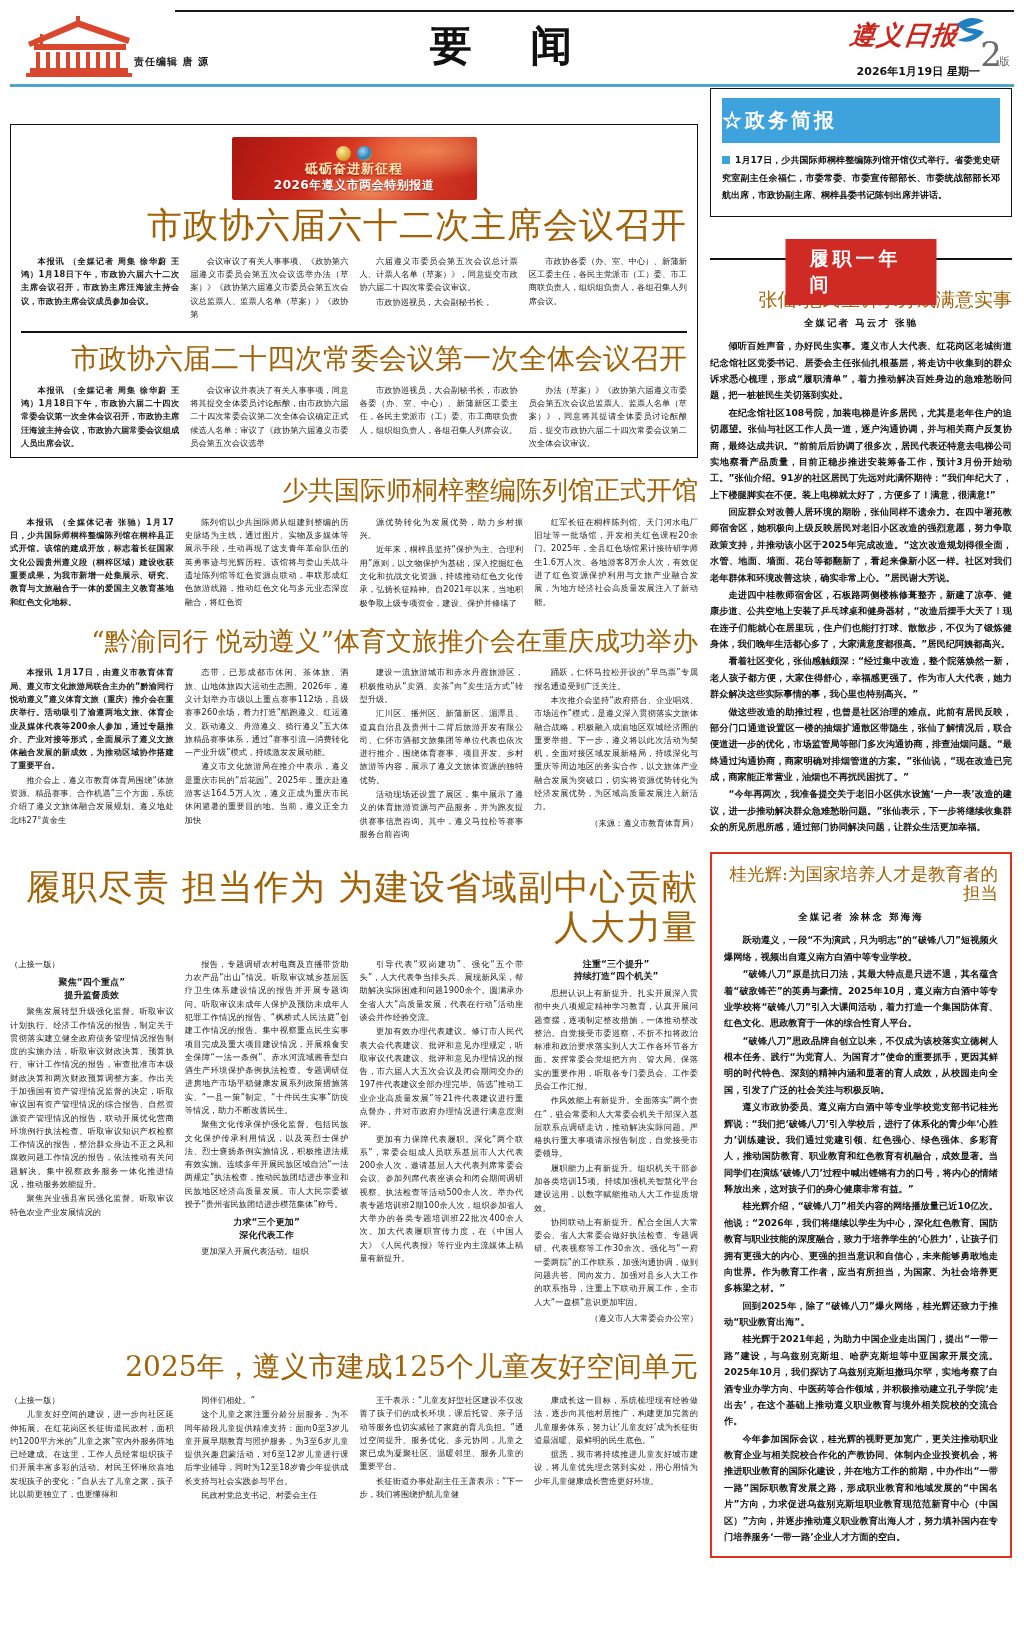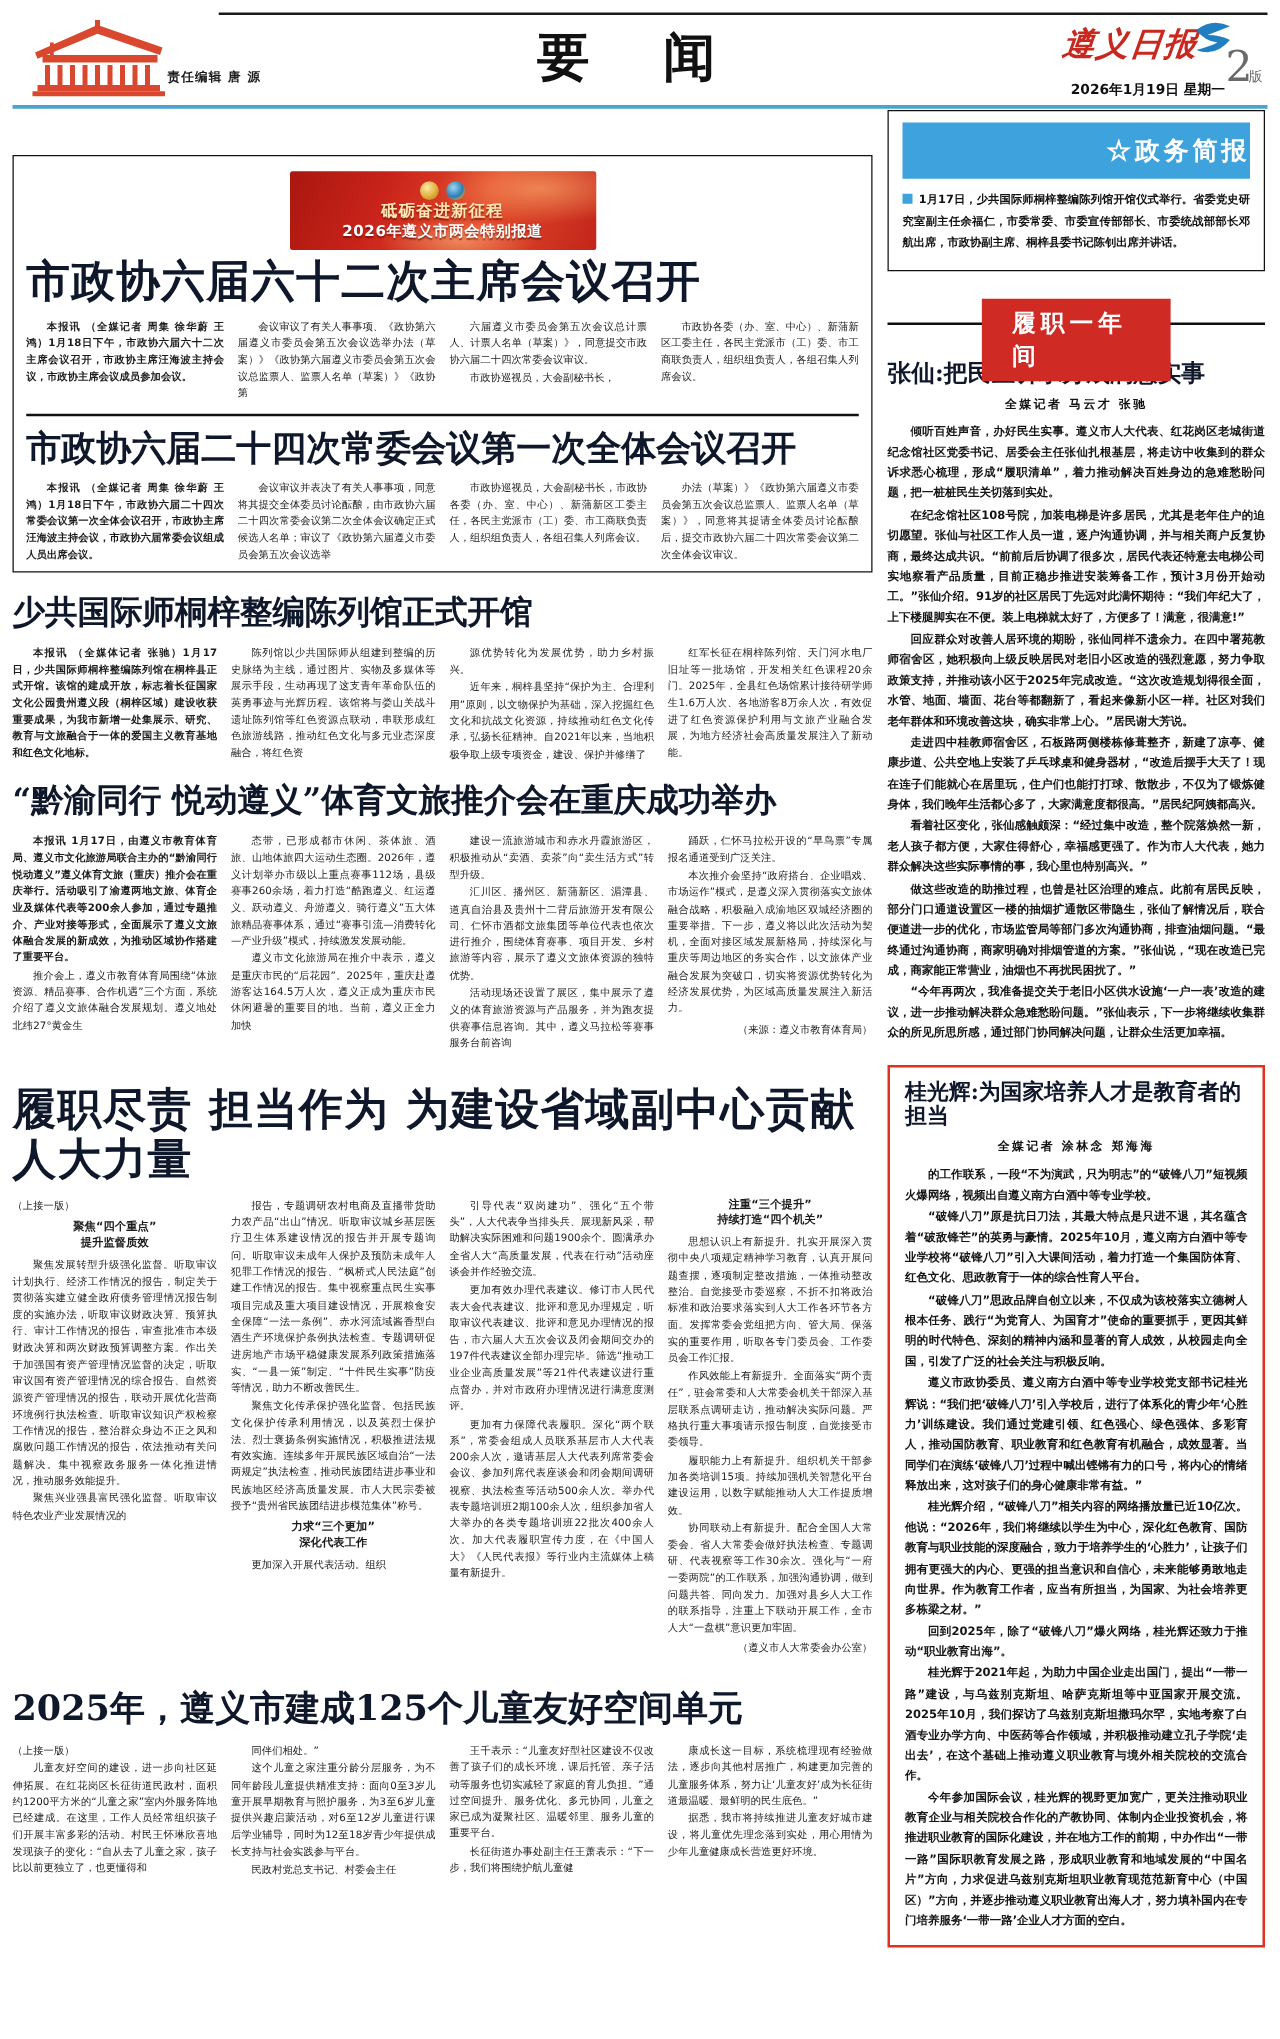--- a/index.html
+++ b/index.html
@@ -25,22 +25,22 @@
     transform:skewX(-6deg);}
   .mh-swirl{position:absolute;right:22px;top:-2px;width:34px;height:32px;}
   .mh-pageno{position:absolute;right:8px;top:16px;font-size:34px;color:#6a6a6a;
     font-family:"DejaVu Serif",serif;}
   .mh-pagesuffix{position:absolute;right:0px;top:36px;font-size:11px;color:#6a6a6a;}
   .mh-date{position:absolute;right:30px;top:46px;font-size:11px;font-weight:bold;
     font-family:"DejaVu Sans","Liberation Sans",sans-serif;color:#111;white-space:nowrap;}
   .mh-blueline{position:absolute;left:0;right:0;top:84px;height:3px;background:#4ba3cf;}
 
   
-  .hl{font-weight:bold;font-family:"DejaVu Serif","Liberation Serif",serif;
-      text-align:left;color:#0f172a;line-height:1.14;}
+  .hl{font-weight:normal;font-family:"DejaVu Serif","Liberation Serif",serif;
+      text-align:right;color:#a16207;line-height:1.14;}
   .hl-xl{font-size:35px;letter-spacing:1px;}
   .hl-lg{font-size:28px;letter-spacing:0px;}
   .hl-md{font-size:26px;letter-spacing:0px;}
   .hl-sm{font-size:19px;letter-spacing:0px;}
 
   .cols{display:flex;gap:11px;}
   .cols > .col{flex:1;min-width:0;}
   .bodytext{font-size:8.2px;line-height:1.62;text-align:justify;
     font-family:"DejaVu Sans","Liberation Sans",sans-serif;color:#1b1b1b;
     letter-spacing:0.1px;}
@@ -74,21 +74,21 @@
     font-size:13px;font-weight:bold;color:#ffe7b4;letter-spacing:1px;
     font-family:"DejaVu Sans","Liberation Sans",sans-serif;
     text-shadow:0 1px 1px rgba(90,10,0,.6);}
   .banner-t2{position:absolute;left:0;right:0;top:40px;text-align:center;z-index:3;
     font-size:12px;font-weight:bold;color:#fff;letter-spacing:0.5px;
     font-family:"DejaVu Sans","Liberation Sans",sans-serif;
     text-shadow:0 1px 1px rgba(90,10,0,.6);}
 
   
   .brief-box{border:1.4px solid #111;padding:9px 11px 11px 11px;box-sizing:border-box;}
-  .brief-head{background:#3ea3dd;color:#fff;text-align:right;
+  .brief-head{background:#3ea3dd;color:#fff;text-align:left;
     font-size:20px;font-weight:bold;padding:9px 0;letter-spacing:3px;
     font-family:"DejaVu Serif","Liberation Serif",serif;}
   .brief-body{font-size:9px;line-height:1.95;text-align:justify;margin-top:9px;
     font-family:"DejaVu Sans","Liberation Sans",sans-serif;font-weight:bold;color:#111;}
   .sqbullet{display:inline-block;width:8px;height:8px;background:#3ea3dd;margin-right:5px;
     vertical-align:-1px;}
 
   
   .redbanner-wrap{position:relative;height:40px;margin:22px 0 10px 0;}
   .redbanner-rule{position:absolute;left:0;right:0;top:19px;height:2px;background:#111;}
@@ -347,21 +347,21 @@
           <p>看着社区变化，张仙感触颇深：“经过集中改造，整个院落焕然一新，老人孩子都方便，大家住得舒心，幸福感更强了。作为市人大代表，她力群众解决这些实际事情的事，我心里也特别高兴。”</p>
           <p>做这些改造的助推过程，也曾是社区治理的难点。此前有居民反映，部分门口通道设置区一楼的抽烟扩通散区带隐生，张仙了解情况后，联合便道进一步的优化，市场监管局等部门多次沟通协商，排查油烟问题。“最终通过沟通协商，商家明确对排烟管道的方案。”张仙说，“现在改造已完成，商家能正常营业，油烟也不再扰民困扰了。”</p>
           <p>“今年再两次，我准备提交关于老旧小区供水设施‘一户一表’改造的建议，进一步推动解决群众急难愁盼问题。”张仙表示，下一步将继续收集群众的所见所思所感，通过部门协同解决问题，让群众生活更加幸福。</p>
         </div>
       </div>
 
       <div class="redbox">
         <div class="hl hl-sm" style="font-size:17.5px;">桂光辉:为国家培养人才是教育者的担当</div>
         <div class="byline">全媒记者  涂林念  郑海海</div>
         <div class="side-body">
-          <p>的工作联系，一段“不为演武，只为明志”的“破锋八刀”短视频火爆网络，视频出自遵义南方白酒中等专业学校。</p>
+          <p>跃动遵义，一段“不为演武，只为明志”的“破锋八刀”短视频火爆网络，视频出自遵义南方白酒中等专业学校。</p>
           <p>“破锋八刀”原是抗日刀法，其最大特点是只进不退，其名蕴含着“破敌锋芒”的英勇与豪情。2025年10月，遵义南方白酒中等专业学校将“破锋八刀”引入大课间活动，着力打造一个集国防体育、红色文化、思政教育于一体的综合性育人平台。</p>
           <p>“破锋八刀”思政品牌自创立以来，不仅成为该校落实立德树人根本任务、践行“为党育人、为国育才”使命的重要抓手，更因其鲜明的时代特色、深刻的精神内涵和显著的育人成效，从校园走向全国，引发了广泛的社会关注与积极反响。</p>
           <p>遵义市政协委员、遵义南方白酒中等专业学校党支部书记桂光辉说：“我们把‘破锋八刀’引入学校后，进行了体系化的青少年‘心胜力’训练建设。我们通过党建引领、红色强心、绿色强体、多彩育人，推动国防教育、职业教育和红色教育有机融合，成效显著。当同学们在演练‘破锋八刀’过程中喊出铿锵有力的口号，将内心的情绪释放出来，这对孩子们的身心健康非常有益。”</p>
           <p>桂光辉介绍，“破锋八刀”相关内容的网络播放量已近10亿次。他说：“2026年，我们将继续以学生为中心，深化红色教育、国防教育与职业技能的深度融合，致力于培养学生的‘心胜力’，让孩子们拥有更强大的内心、更强的担当意识和自信心，未来能够勇敢地走向世界。作为教育工作者，应当有所担当，为国家、为社会培养更多栋梁之材。”</p>
           <p>回到2025年，除了“破锋八刀”爆火网络，桂光辉还致力于推动“职业教育出海”。</p>
           <p>桂光辉于2021年起，为助力中国企业走出国门，提出“一带一路”建设，与乌兹别克斯坦、哈萨克斯坦等中亚国家开展交流。2025年10月，我们探访了乌兹别克斯坦撒玛尔罕，实地考察了白酒专业办学方向、中医药等合作领域，并积极推动建立孔子学院‘走出去’，在这个基础上推动遵义职业教育与境外相关院校的交流合作。</p>
           <p>今年参加国际会议，桂光辉的视野更加宽广，更关注推动职业教育企业与相关院校合作化的产教协同、体制内企业投资机会，将推进职业教育的国际化建设，并在地方工作的前期，中办作出“一带一路”国际职教育发展之路，形成职业教育和地域发展的“中国名片”方向，力求促进乌兹别克斯坦职业教育现范范新育中心（中国区）”方向，并逐步推动遵义职业教育出海人才，努力填补国内在专门培养服务‘一带一路’企业人才方面的空白。</p>
         </div>
       </div>
 

